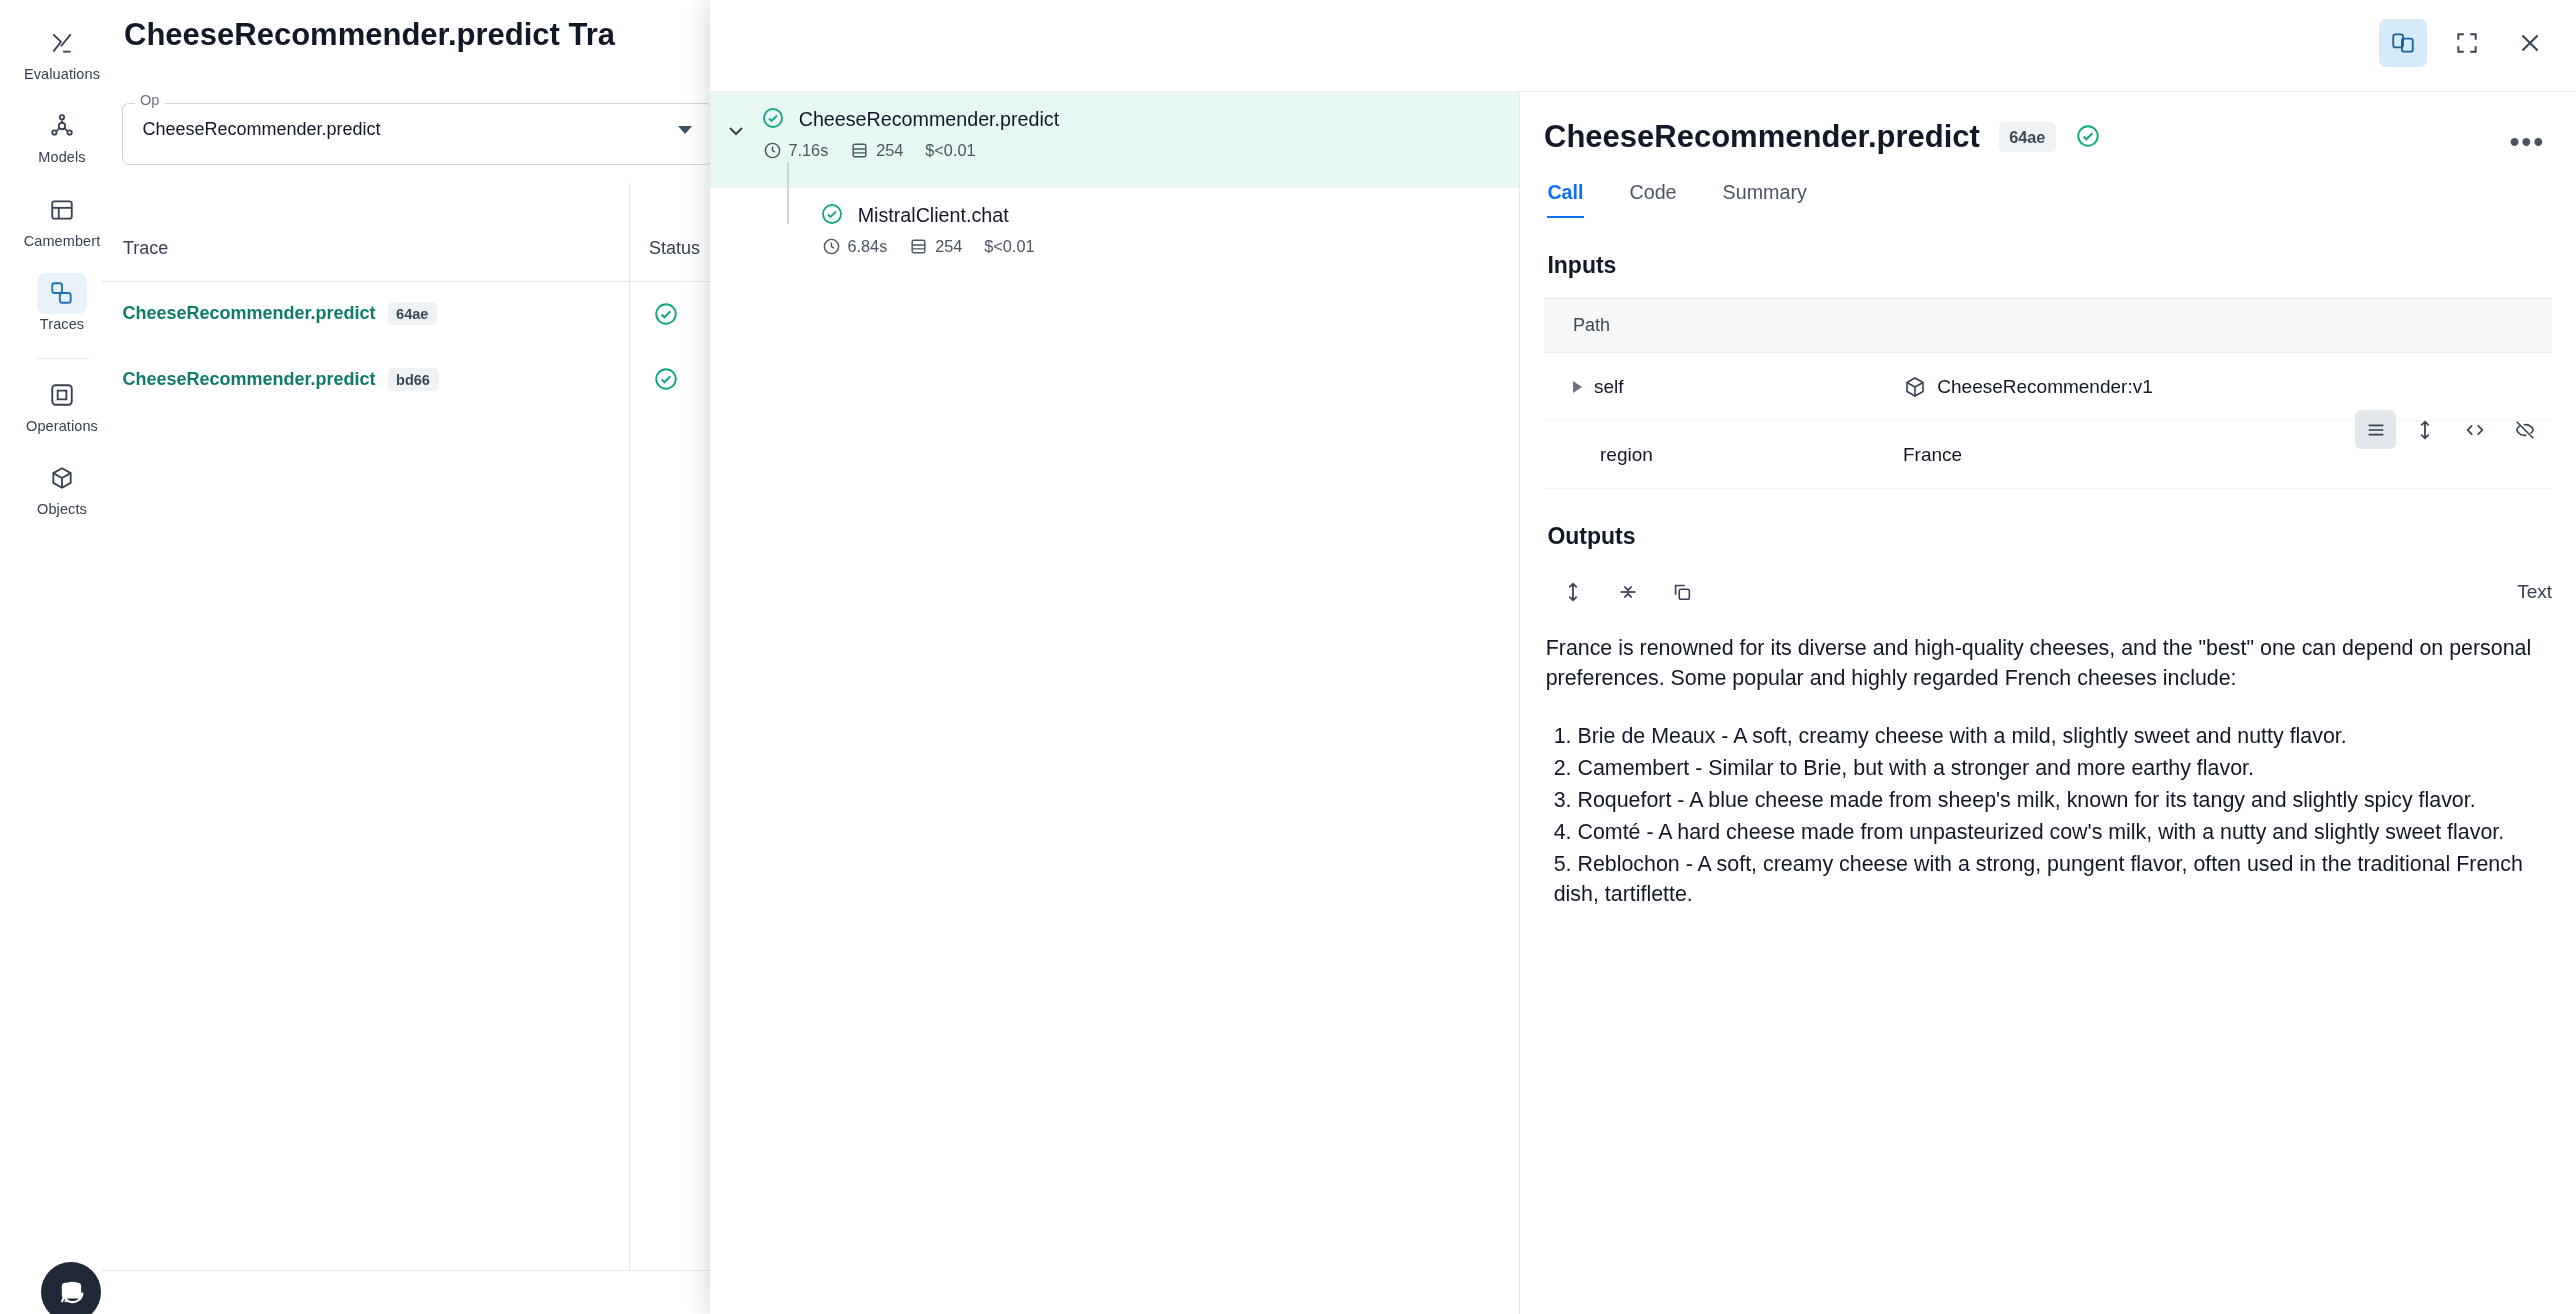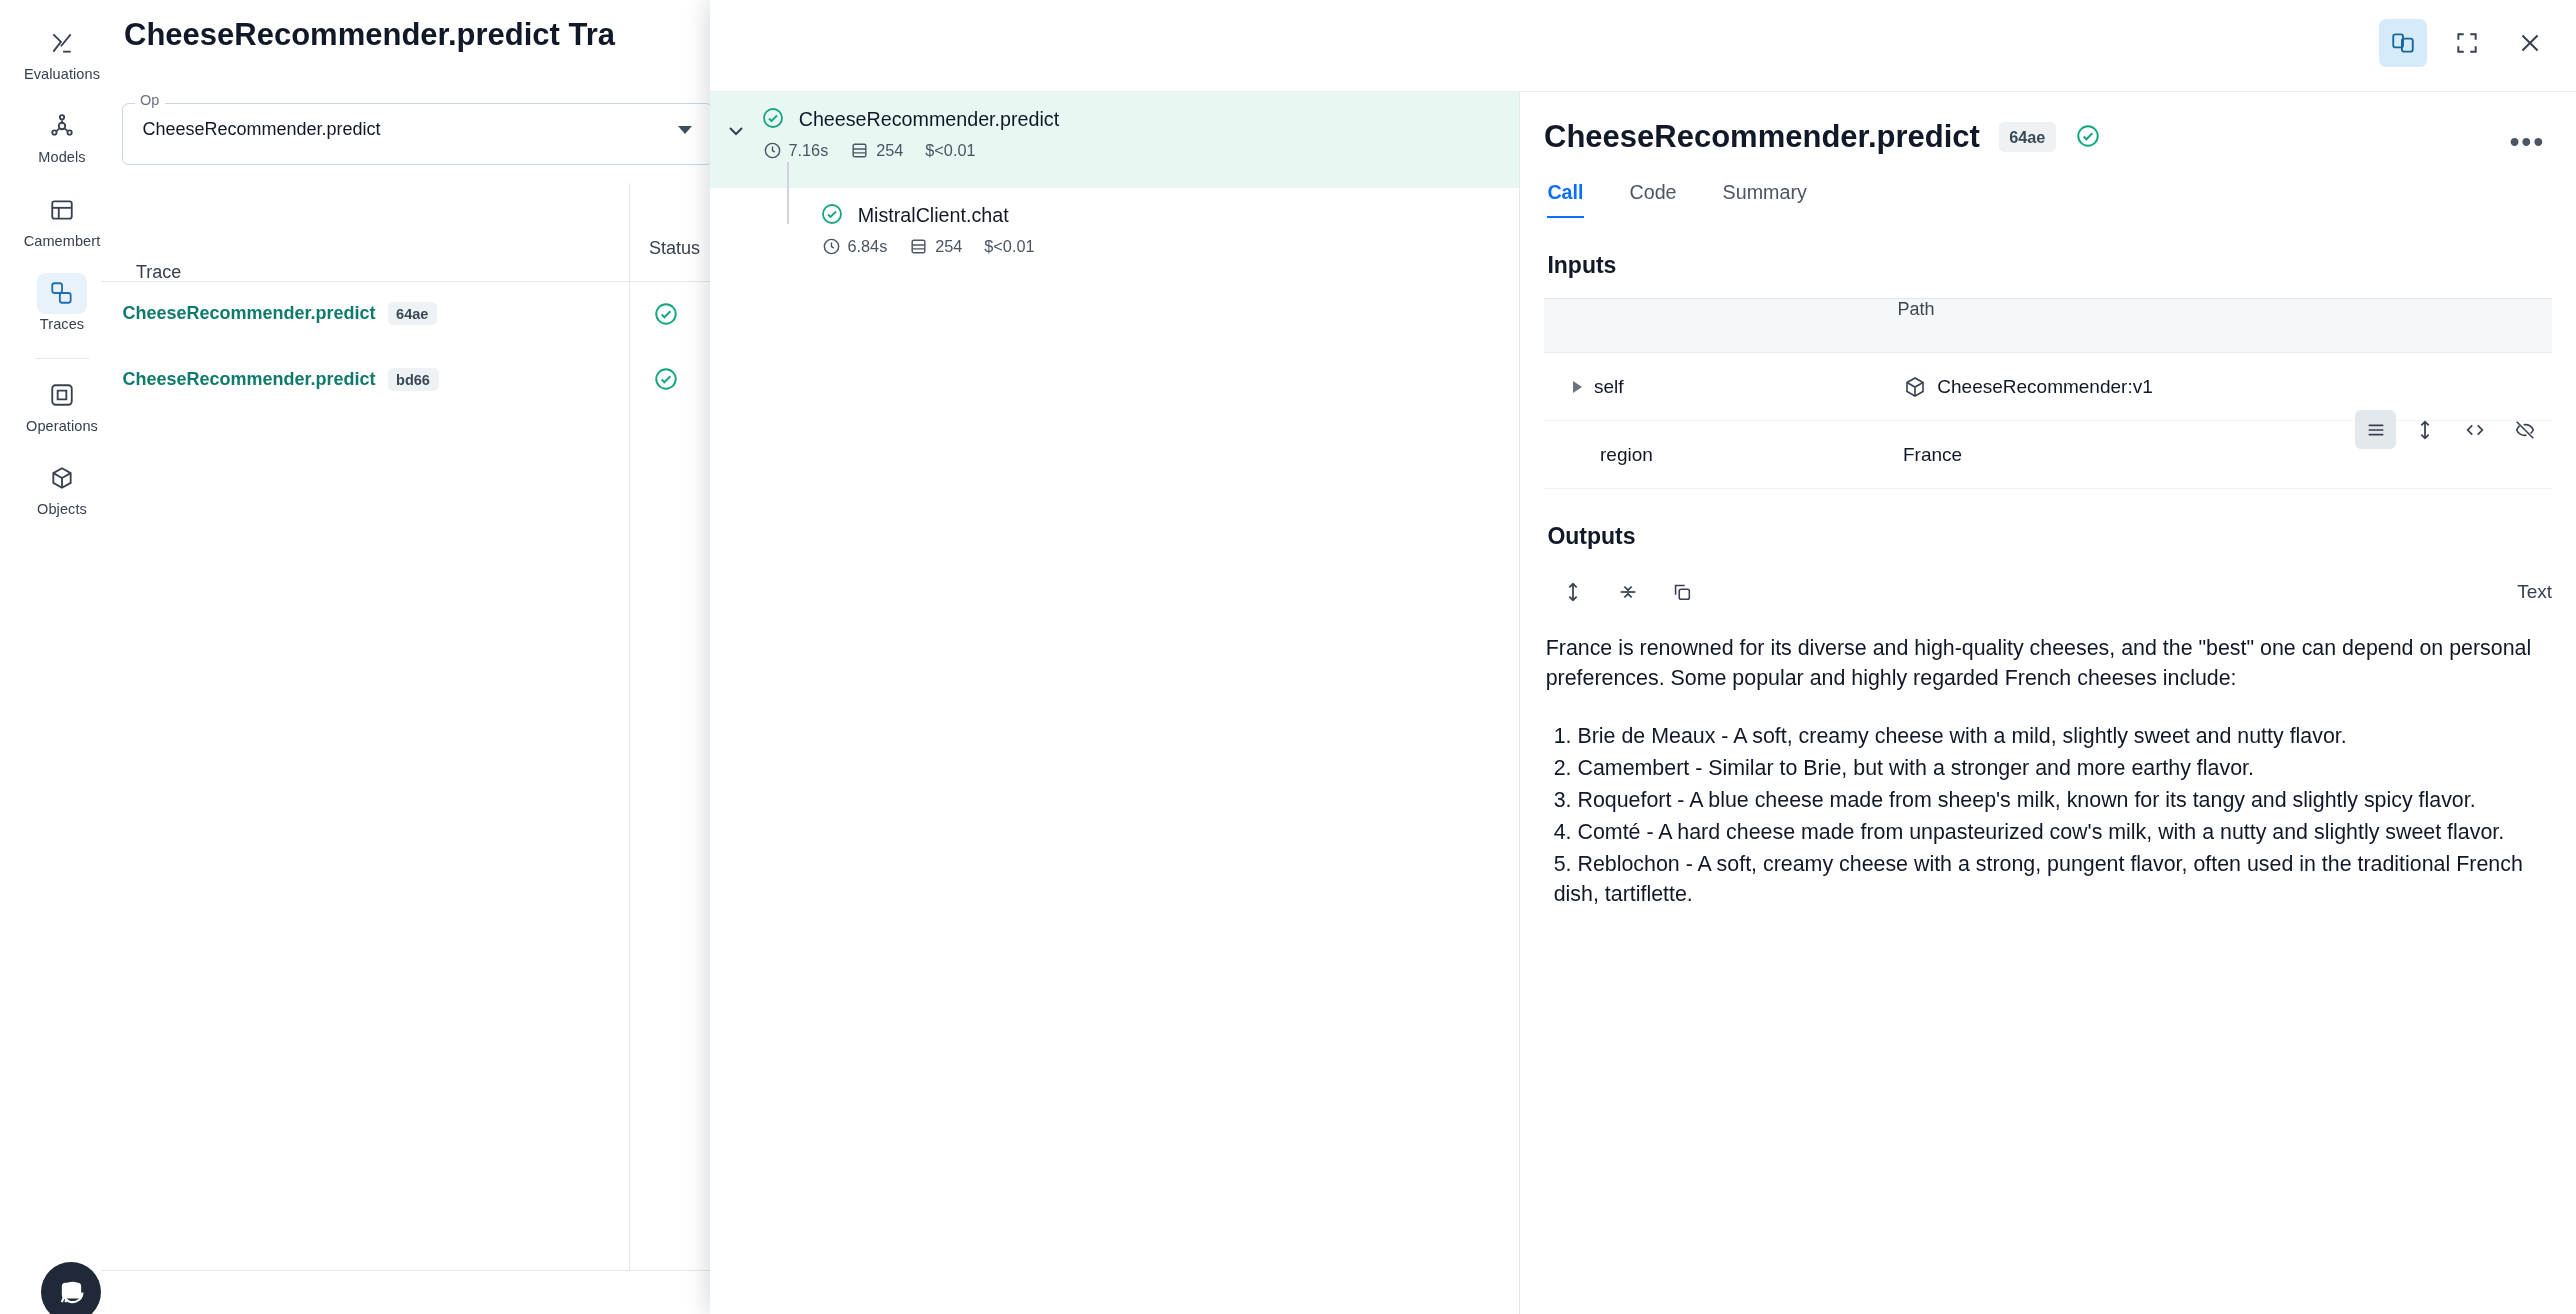--- a/index.html
+++ b/index.html
@@ -130,21 +130,21 @@
     left: 639px; top: 8.6px;
     font-size: 18px;
     color: #374151;
   }
   .th {
     position: absolute;
     top: 55px;
     font-size: 18px;
     color: #374151;
   }
-  .th-trace { left: 35px; margin-top: 24px; }
+  .th-trace { left: 22px; }
   .th-status { left: 548px; }
   .th-self { left: 644px; }
   .th-x { left: 703px; color:#6b7280; }
   .vline {
     position: absolute;
     top: 0;
     width: 0.9px;
     background: #e5e7eb;
     height: 1087px;
   }
@@ -377,21 +377,20 @@
     border-top: 0.9px solid #e5e7eb;
   }
   .kv-head {
     display: flex;
     background: #f6f7f8;
     height: 53px;
     align-items: center;
     font-size: 18px;
     color: #3d4852;
     border-bottom: 0.9px solid #e9ecef;
-    flex-direction: column;
   }
   .kv-row {
     display: flex;
     height: 67px;
     align-items: center;
     font-size: 19px;
     color: #111827;
     border-bottom: 0.9px solid #f1f3f5;
   }
   .kv-c1 { width: 359px; padding-left: 29px; box-sizing: border-box; display:flex; align-items:center; gap:12px;}

